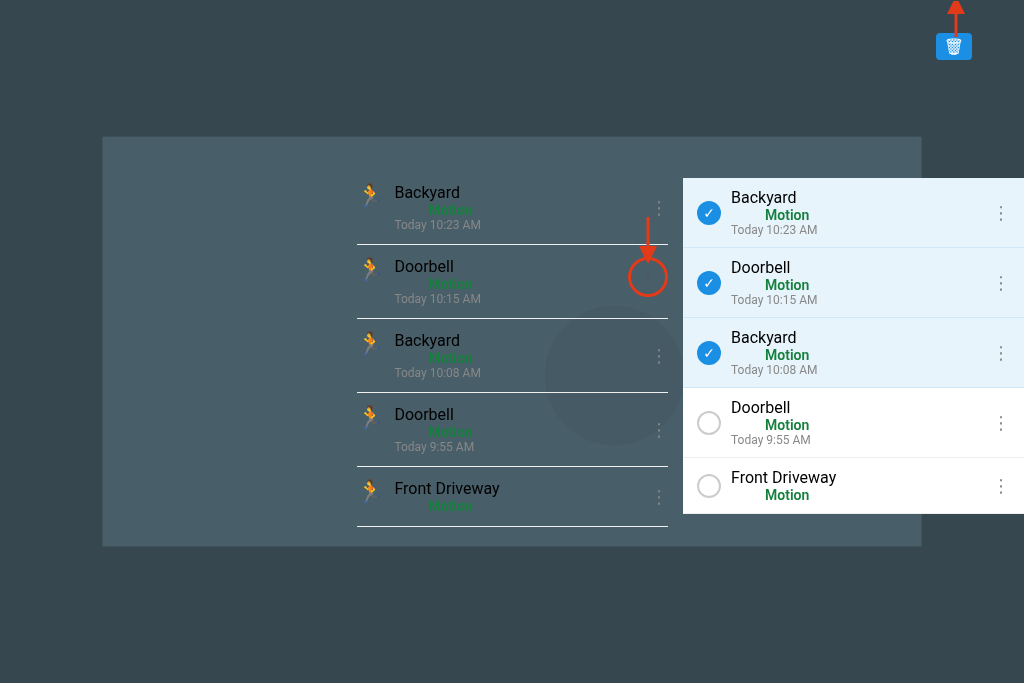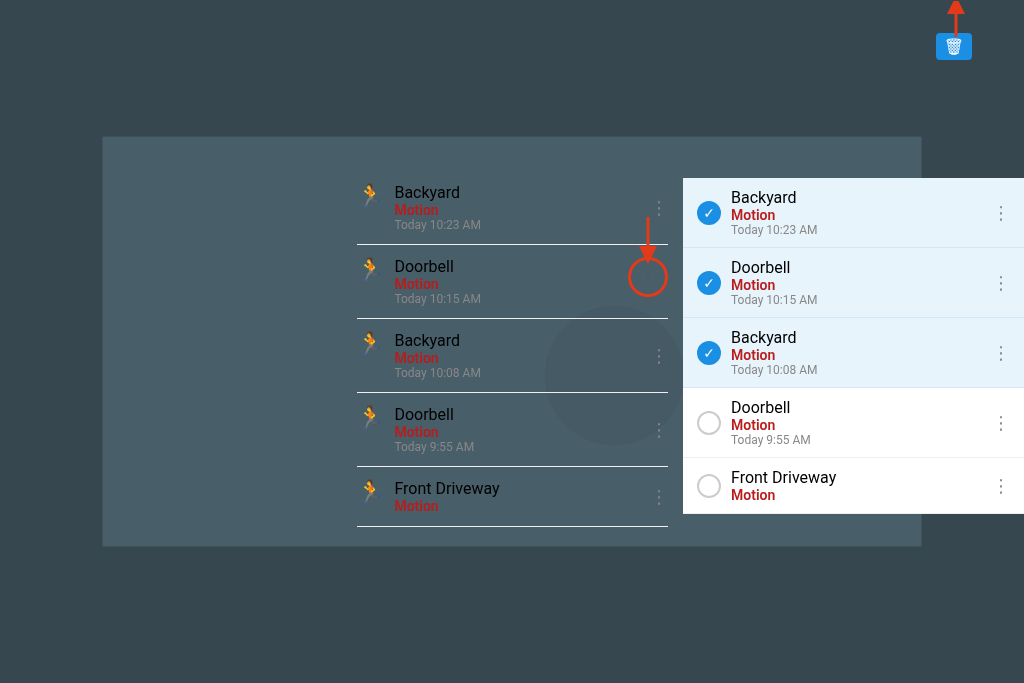--- a/index.html
+++ b/index.html
@@ -266,21 +266,21 @@
     .history-item {
       display: flex;
       align-items: flex-start;
       padding: 12px 0;
       border-bottom: 1px solid #f0f0f0;
       position: relative;
     }
     .history-icon { font-size: 22px; color: #444; margin-right: 10px; flex-shrink: 0; }
     .history-info { flex: 1; }
     .history-location { font-size: 16px; color: #000000; }
-    .history-type { font-size: 14px; color: #b91c1c; font-weight: 600; }
+    .history-type { font-size: 14px; color: #15803d; font-weight: 600; margin-left: 34px; }
     .history-time { font-size: 12px; color: #888; }
     .history-menu { font-size: 18px; color: #888; align-self: center; }
 
     
     .panel3 {
       width: 342px;
       flex-shrink: 0;
       border-left: 1px solid #ccc;
     }
     .panel3 .top-bar {

